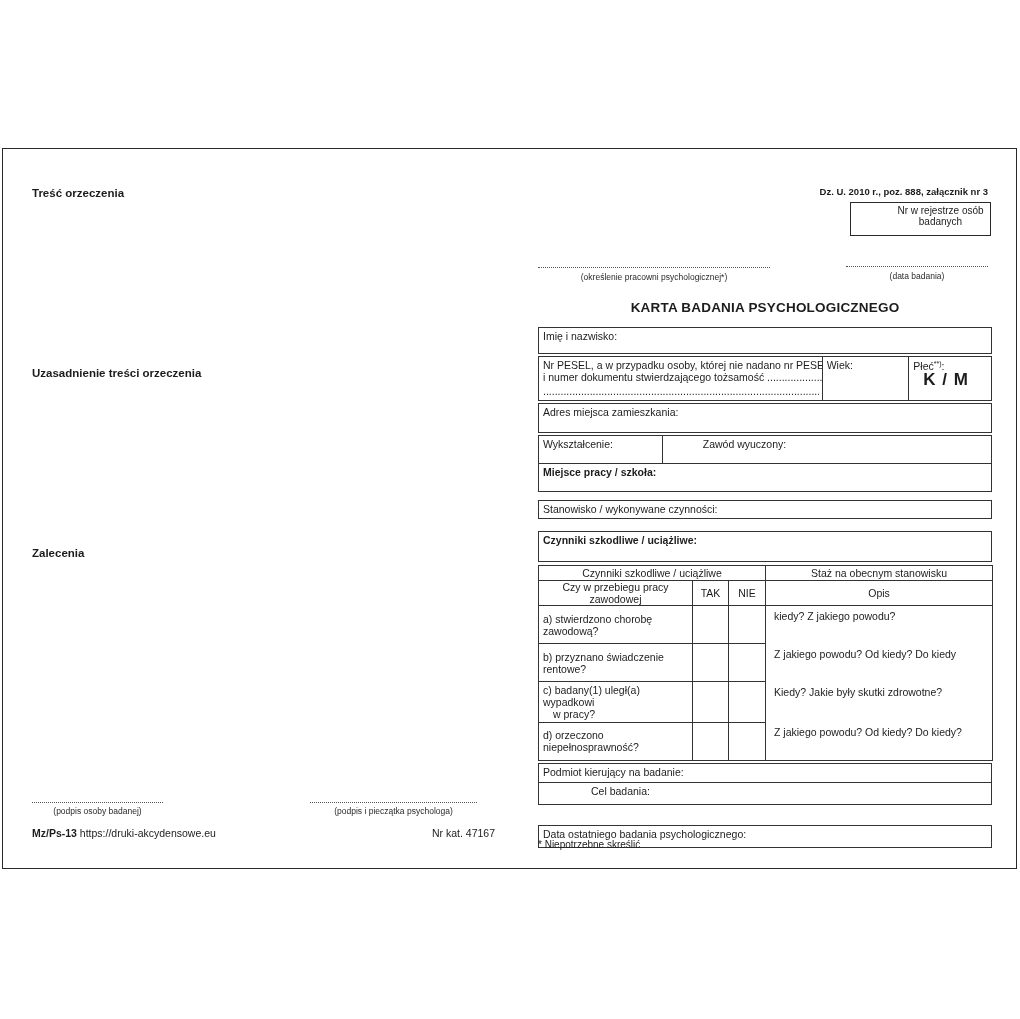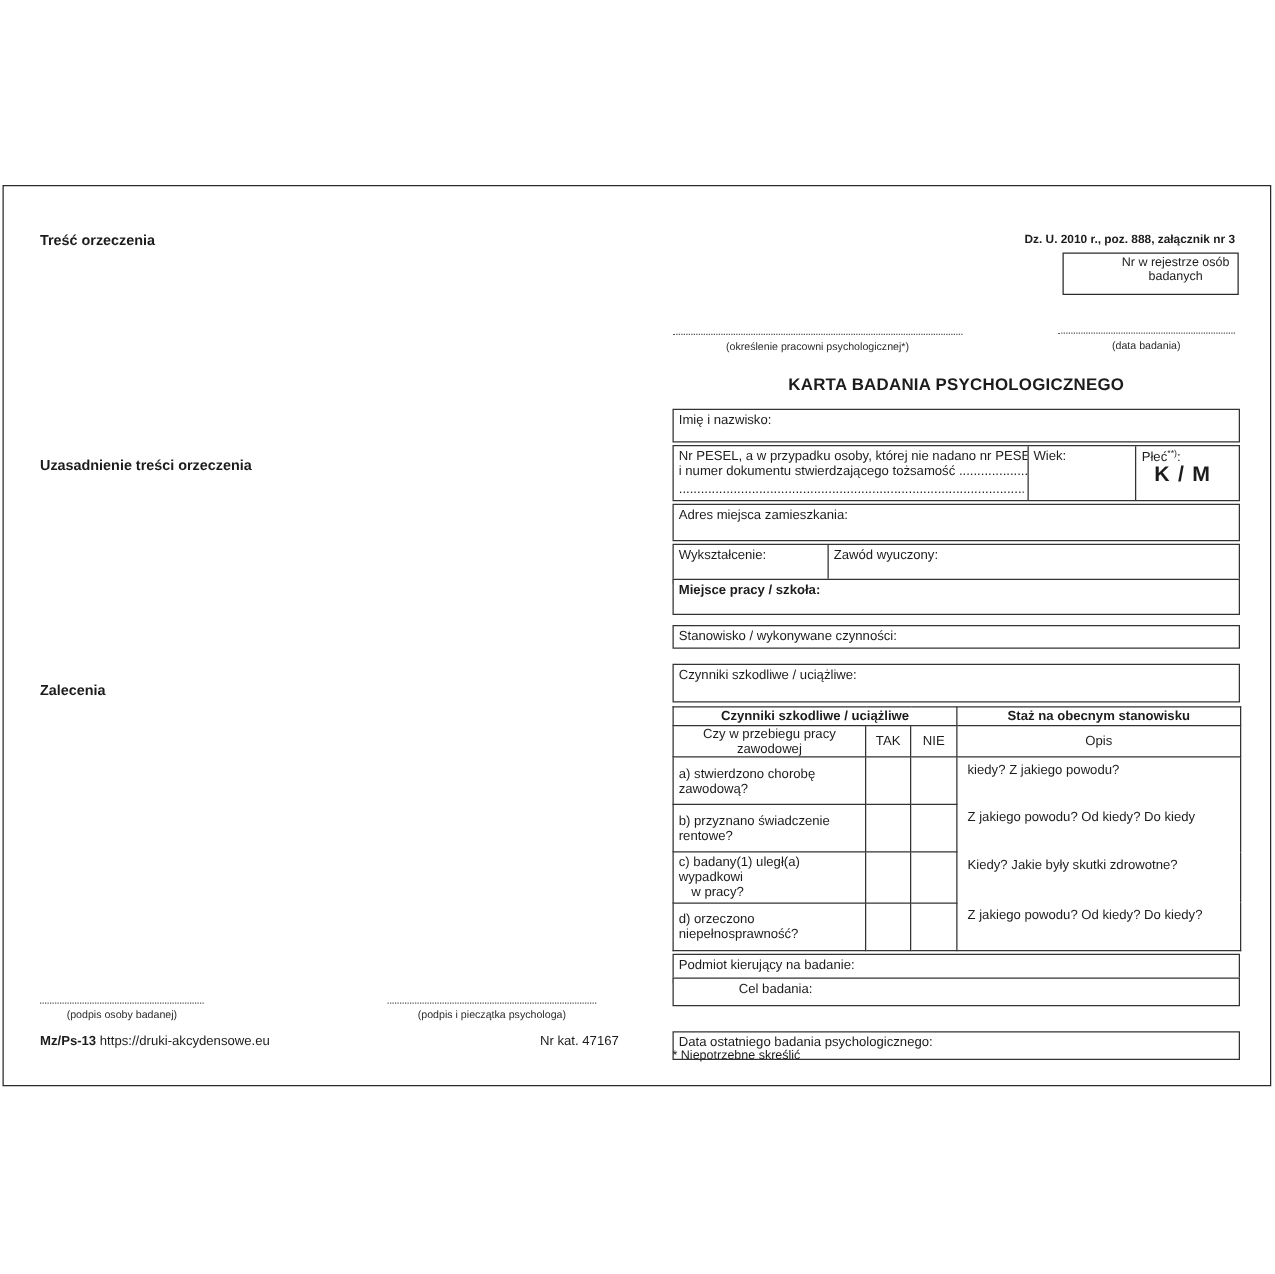--- a/index.html
+++ b/index.html
@@ -87,47 +87,47 @@
 
 <div class="abs rowbox" style="top:403px;height:30px;">
   <div class="lbl">Adres miejsca zamieszkania:</div>
 </div>
 
 <div class="abs rowbox" style="top:435px;height:32px;">
   <div class="cellsplit">
     <div style="width:123px;">
       <span>Wykształcenie:</span>
     </div>
-    <div style="width:164px;">
+    <div style="width:164px;text-align:center;">
       <span>Zawód wyuczony:</span>
     </div>
   </div>
 </div>
 
 <div class="abs rowbox" style="top:463px;height:29px;font-weight:bold;">
   <div class="lbl">Miejsce pracy / szkoła:</div>
 </div>
 
 <div class="abs rowbox" style="top:500px;height:19px;">
   <div class="lbl">Stanowisko / wykonywane czynności:</div>
 </div>
 
-<div class="abs rowbox" style="top:531px;height:31px;">
+<div class="abs rowbox" style="top:531px;height:31px;font-weight:bold;">
   <div class="lbl">Czynniki szkodliwe / uciążliwe:</div>
 </div>
 
 <table class="harm abs" style="left:538px;top:565px;">
   <colgroup>
       <col style="width:154px">
       <col style="width:36px">
       <col style="width:37px">
       <col style="width:227px">
     </colgroup>
   <tbody>
-      <tr style="height:15px;font-weight:bold;">
+      <tr style="height:15px;">
     <td colspan="3" class="ctr">Czynniki szkodliwe / uciążliwe</td>
     <td class="ctr">Staż na obecnym stanowisku</td>
   </tr>
   <tr style="height:24px;">
     <td class="ctr">Czy w przebiegu pracy zawodowej</td>
     <td class="ctr">TAK</td>
     <td class="ctr">NIE</td>
     <td class="ctr">Opis</td>
   </tr>
   <tr style="height:38px;">

